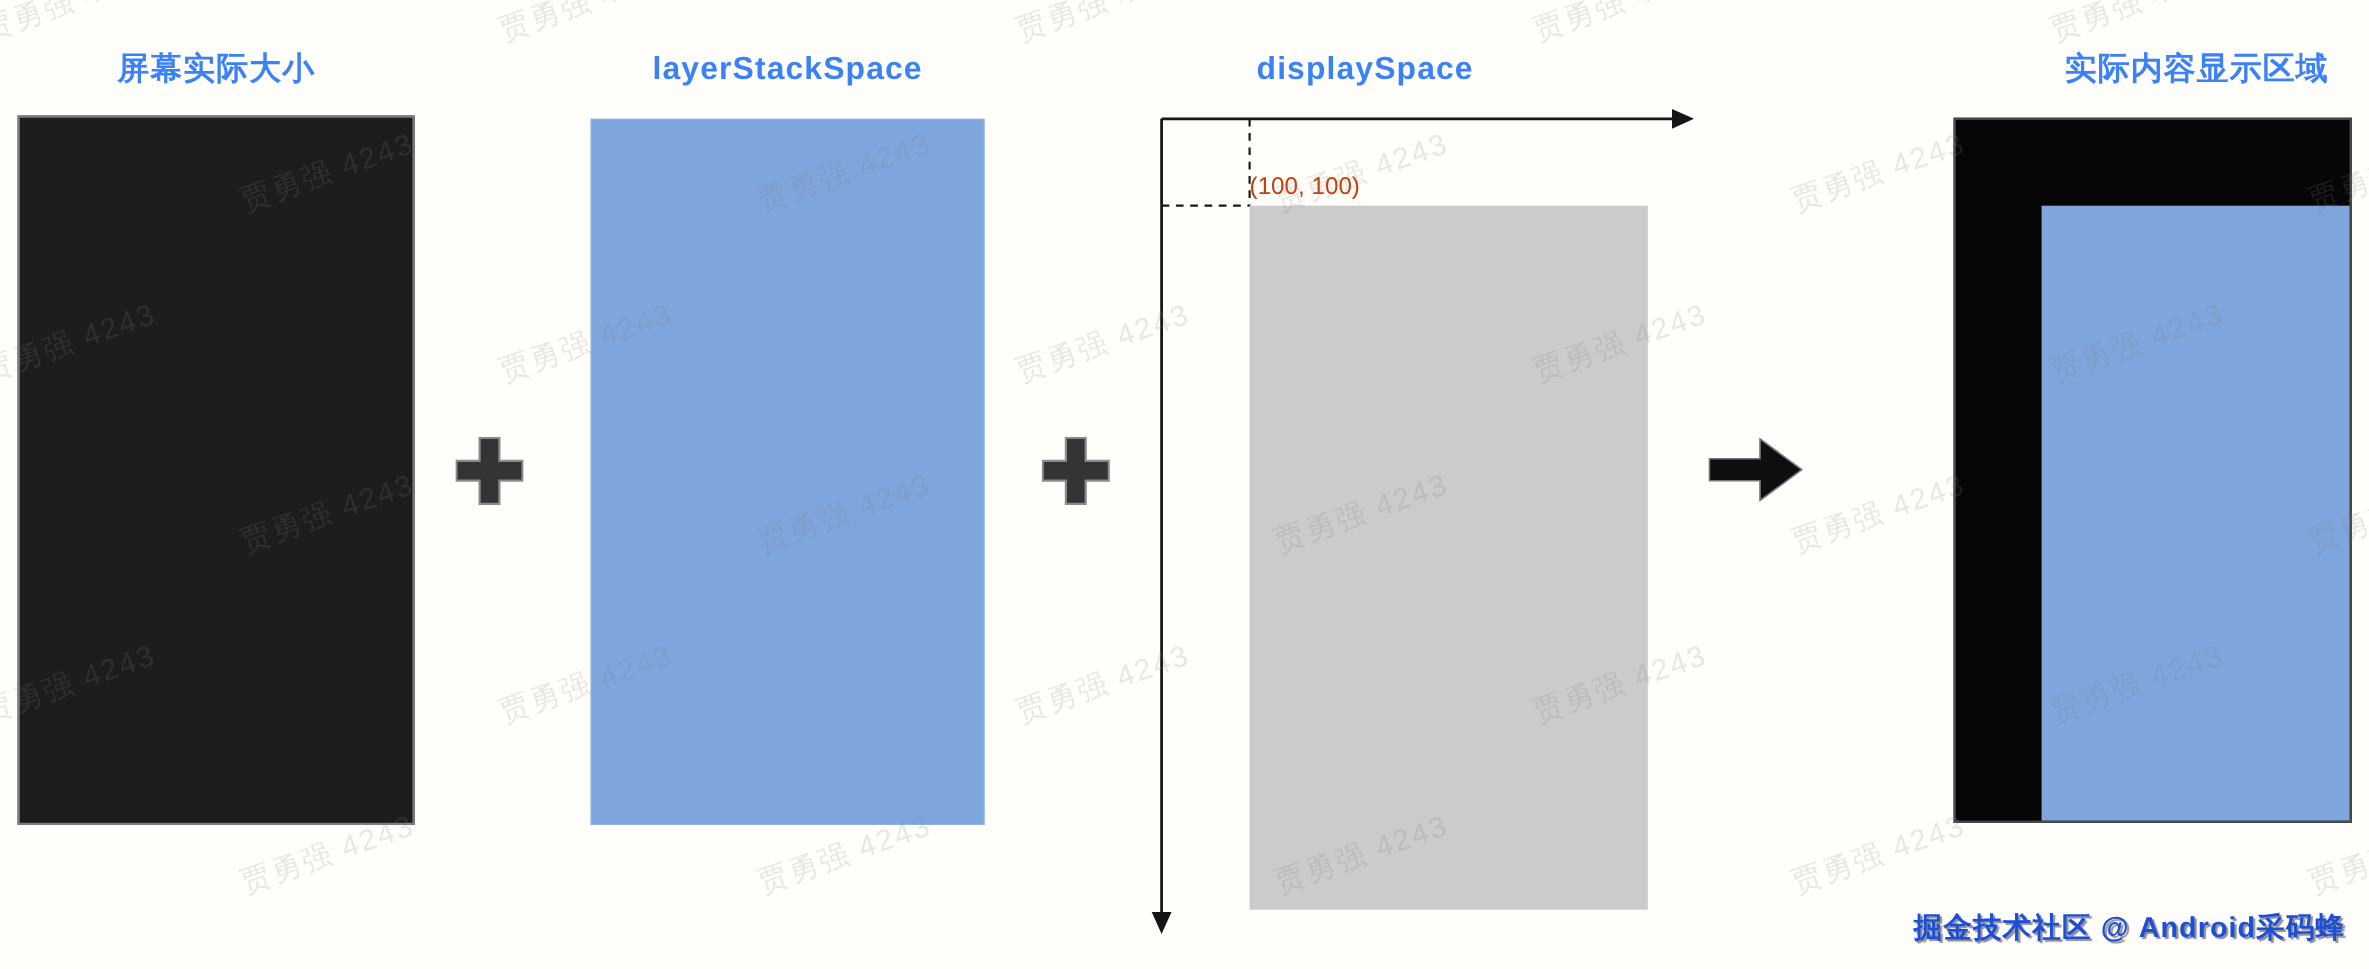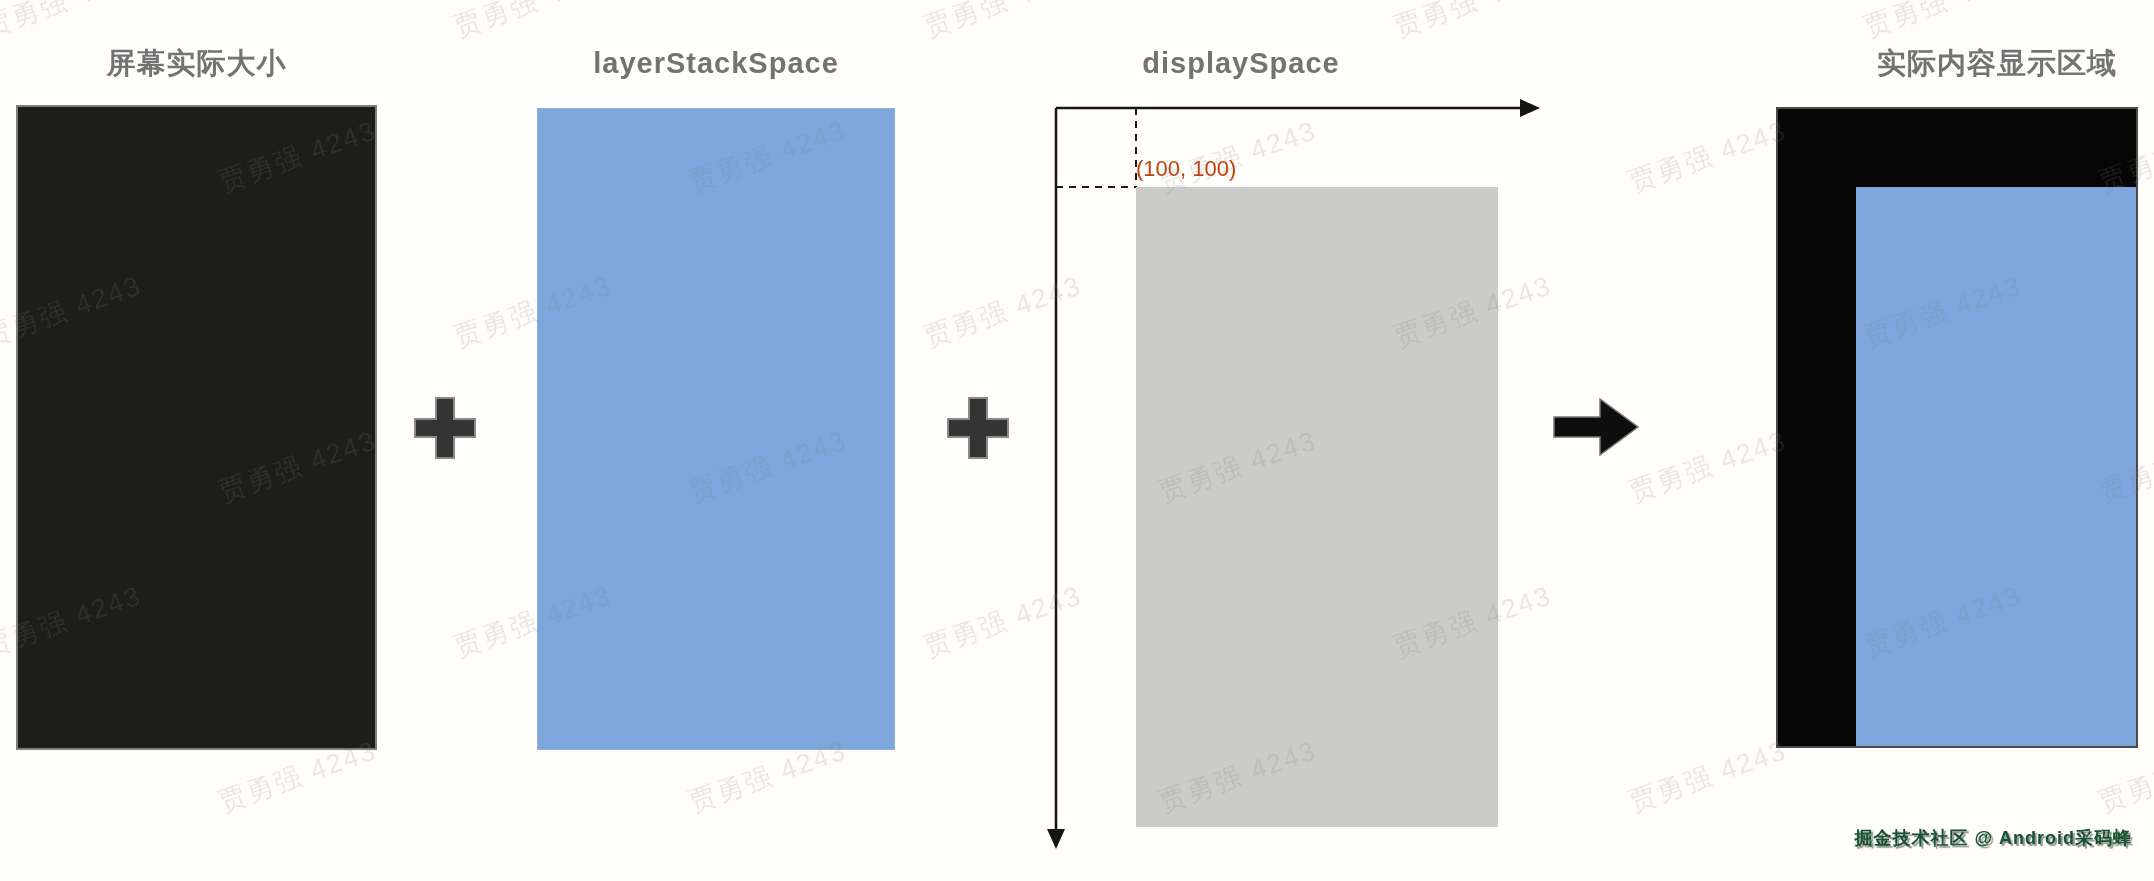--- a/index.html
+++ b/index.html
@@ -3,21 +3,21 @@
 <meta charset="utf-8">
 <style>
   html,body{margin:0;padding:0;background:#ffffff;}
   .stage{
     position:relative;width:2154px;height:881px;overflow:hidden;
     background:var(--bg,#fffefb);
     font-family:"Liberation Sans","DejaVu Sans",sans-serif;
   }
   .panel-title{
     position:absolute;top:46px;text-align:center;
-    font-size:29px;font-weight:bold;color:#737373;letter-spacing:1px;
+    font-size:29px;font-weight:bold;color:#3b82f6;letter-spacing:1px;
     line-height:34px;white-space:nowrap;
   }
   .rect{position:absolute;box-sizing:border-box;}
   .rect-screen{
     left:16px;top:105px;width:361px;height:645px;
     background:var(--screen-black,#1d1d1b);
     border:2px solid #7e7e7c;
   }
   .rect-layerstack{
     left:537px;top:108px;width:358px;height:642px;
@@ -38,22 +38,22 @@
     background:var(--layer-blue,#7ea6dc);
   }
   .op{position:absolute;}
   .axis-svg{position:absolute;left:1040px;top:95px;width:510px;height:770px;}
   .coord-label{
     position:absolute;left:1136px;top:156px;
     font-size:22px;color:#c2410c;white-space:nowrap;
   }
   .credit{
     position:absolute;right:22px;top:826px;white-space:nowrap;
-    font-size:18px;font-weight:bold;letter-spacing:1px;
-    color:#14532d;
+    font-size:26px;font-weight:bold;letter-spacing:1px;
+    color:#1d4ed8;
     text-shadow:2px 2px 1px rgba(125,125,122,0.85), -1px -1px 0 rgba(255,255,255,0.9);
   }
   .watermark-layer{position:absolute;inset:0;pointer-events:none;}
   .watermark{
     position:absolute;white-space:nowrap;
     font-size:27px;letter-spacing:2px;
     color:rgba(128,128,126,0.18);
     transform:rotate(-19deg);transform-origin:left center;
   }
 </style>

